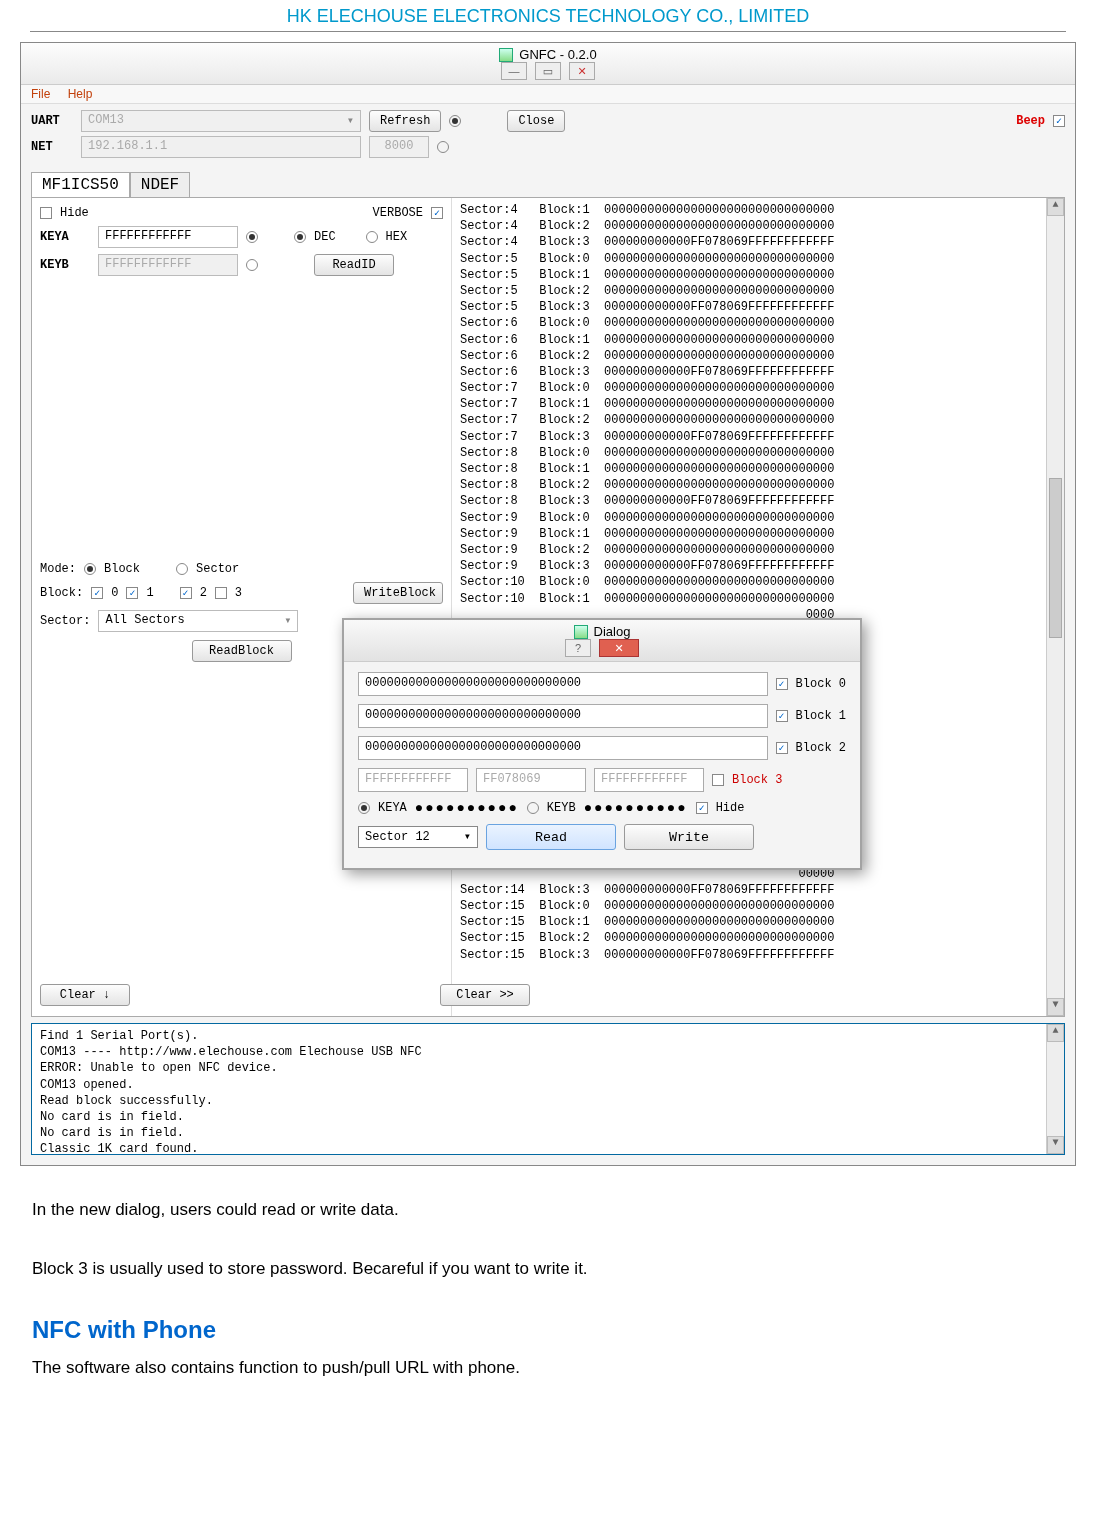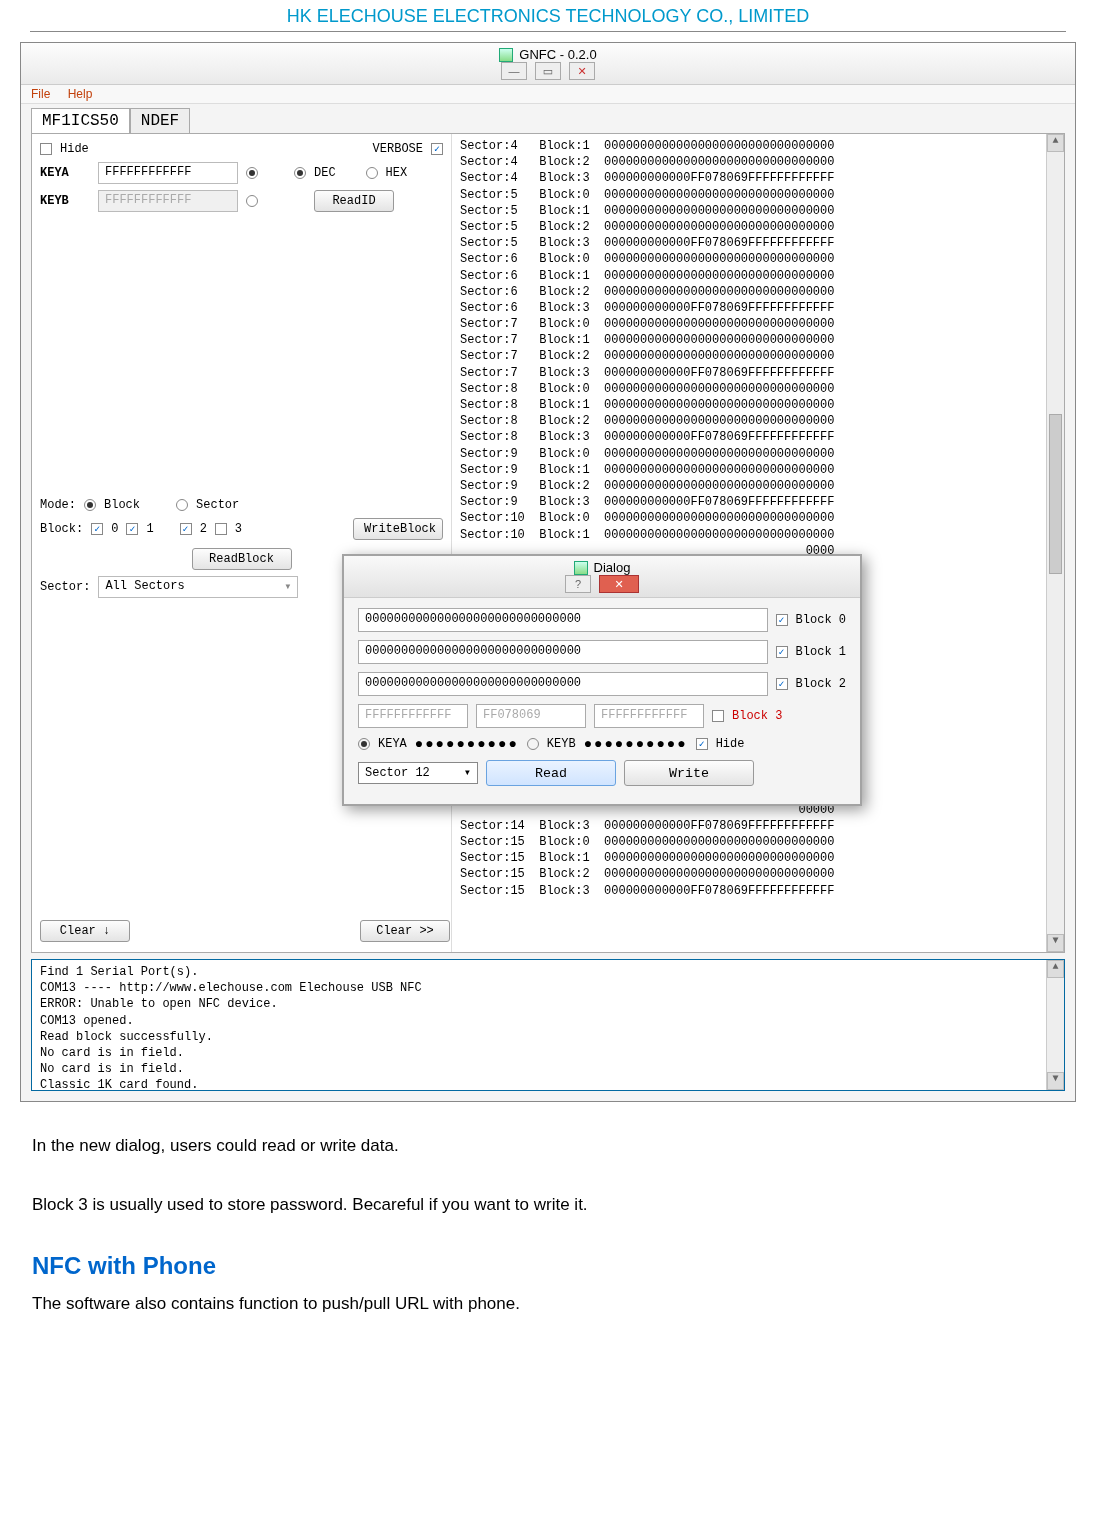--- a/index.html
+++ b/index.html
@@ -47,21 +47,21 @@
   .field{ flex:1; border:1px solid #aaa; background:#fff; padding:3px 6px; height:24px;}
   .small-field{ width:110px; border:1px solid #aaa; background:#fff; padding:3px 6px; height:24px; color:#aaa;}
   .pw{ letter-spacing:2px; font-size:14px;}
   .red{ color:#c00;}
   .sector-combo{ width:120px; border:1px solid #888; padding:3px 6px; background:#fff; position:relative;}
   .sector-combo::after{content:"▾"; position:absolute; right:6px; top:2px;}
   .big-btn{ width:130px; height:26px; border:1px solid #6aa3e0; background:linear-gradient(#eaf3ff,#d0e4ff); border-radius:3px; font-family:'Courier New',monospace;}
   .big-btn.plain{ border:1px solid #999; background:linear-gradient(#fdfdfd,#e4e4e4);}
   .console-area{ margin:6px 10px 10px; border:1px solid #0369a1; background:#fff; font-family:'Courier New',monospace; font-size:12px; position:relative;}
   .console-body{ padding:4px 8px; white-space:pre-line; line-height:1.35; height:130px; overflow:hidden;}
-  .bottom-btns{ position:absolute; bottom:10px; left:8px; right:8px; display:flex; justify-content:space-between; width:410px;}
+  .bottom-btns{ position:absolute; bottom:10px; left:8px; right:8px; display:flex; justify-content:space-between; width:490px;}
   .doc-text{ margin:30px 32px 0; font-size:17px; line-height:1.7;}
   .doc-h2{ margin:32px 32px 0; color:#0066cc; font-size:24px; font-weight:bold;}
 </style>
 </head>
 <body>
 
 <div class="page-header">HK ELECHOUSE ELECTRONICS TECHNOLOGY CO., LIMITED</div>
 
 <div class="app-window">
   <div class="titlebar">
@@ -73,20 +73,38 @@
       <span class="win-btn">—</span>
       <span class="win-btn">▭</span>
       <span class="win-btn close">✕</span>
     </div>
   </div>
   <div class="menubar">
     <span>File</span>
     <span>Help</span>
   </div>
 
+  <div class="toolbar-area">
+    <div class="row">
+      <span class="lbl">UART</span>
+      <span class="textbox combo disabled">COM13</span>
+      <button class="btn">Refresh</button>
+      <span class="radio-dot on"></span>
+      <span style="width:30px"></span>
+      <button class="btn">Close</button>
+      <span class="beep">Beep</span>
+      <span class="chk on"></span>
+    </div>
+    <div class="row">
+      <span class="lbl">NET</span>
+      <span class="textbox disabled" style="width:280px">192.168.1.1</span>
+      <span class="textbox disabled" style="width:60px;text-align:center">8000</span>
+      <span class="radio-dot"></span>
+    </div>
+  </div>
 
   <div class="tabs">
     <div class="tab active">MF1ICS50</div>
     <div class="tab">NDEF</div>
   </div>
 
   <div class="tab-body">
     <div class="left-pane">
       <div class="row">
         <span class="chk"></span>
@@ -129,26 +147,26 @@
         <span class="chk on"></span>
           <span>1</span>
         <span style="width:10px"></span>
         <span class="chk on"></span>
           <span>2</span>
         <span class="chk"></span>
           <span>3</span>
         <span style="flex:1"></span>
         <button class="btn" style="width:90px">WriteBlock</button>
       </div>
+      <div class="row">
+        <span>Sector:</span>
+        <span class="textbox combo" style="width:200px">All Sectors</span>
+      </div>
       <div class="row" style="justify-content:center; margin-top:8px;">
         <button class="btn" style="width:100px">ReadBlock</button>
-      </div>
-      <div class="row">
-        <span>Sector:</span>
-        <span class="textbox combo" style="width:200px">All Sectors</span>
       </div>
       <div class="bottom-btns">
         <button class="btn" style="width:90px">Clear ↓</button>
         <button class="btn" style="width:90px">Clear &gt;&gt;</button>
       </div>
     </div>
 
     <div class="right-pane">
       <div class="dump" id="dump">Sector:4   Block:1  00000000000000000000000000000000
 Sector:4   Block:2  00000000000000000000000000000000

